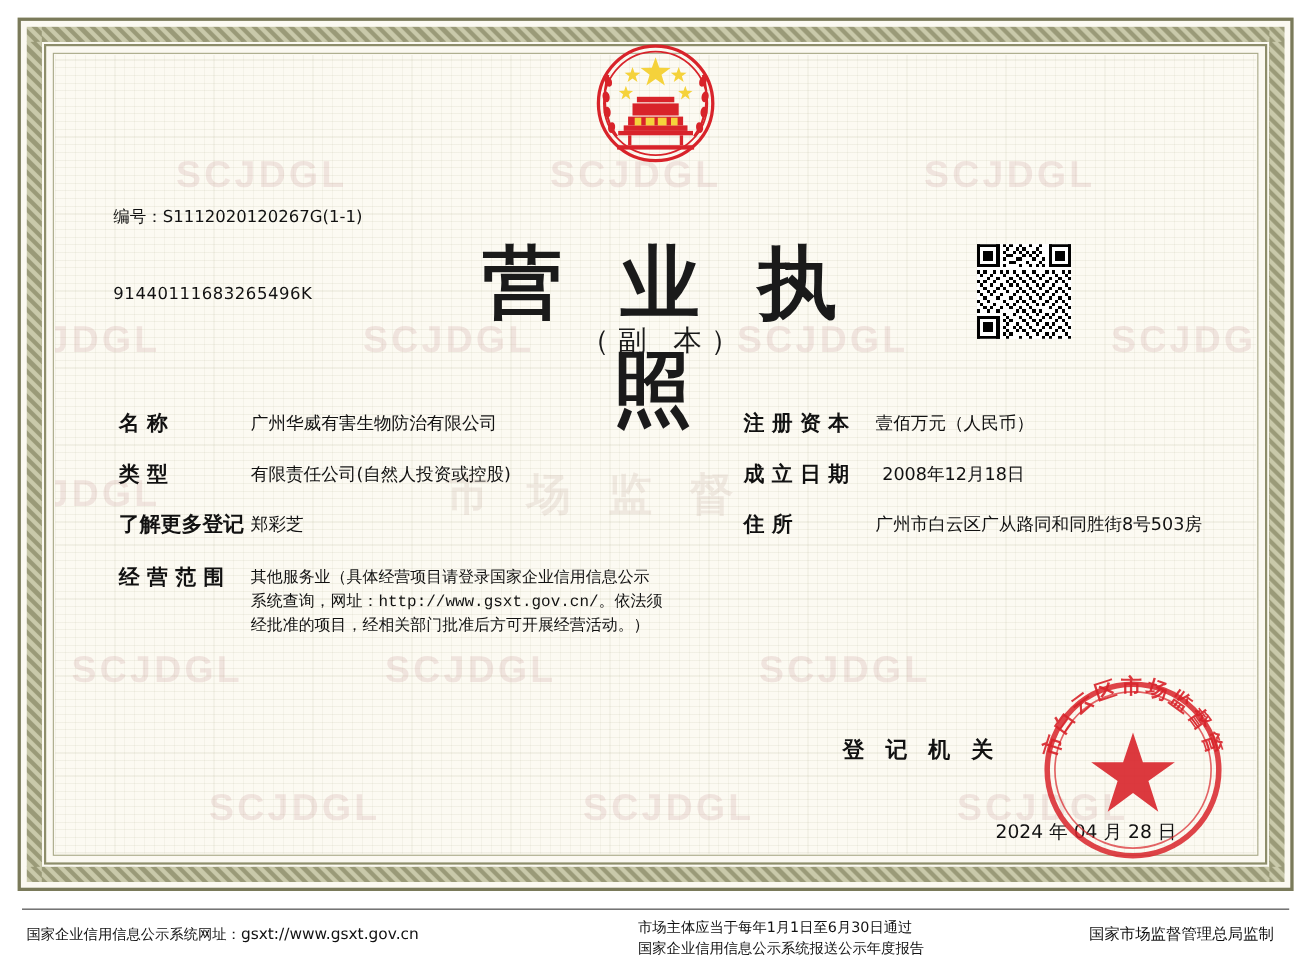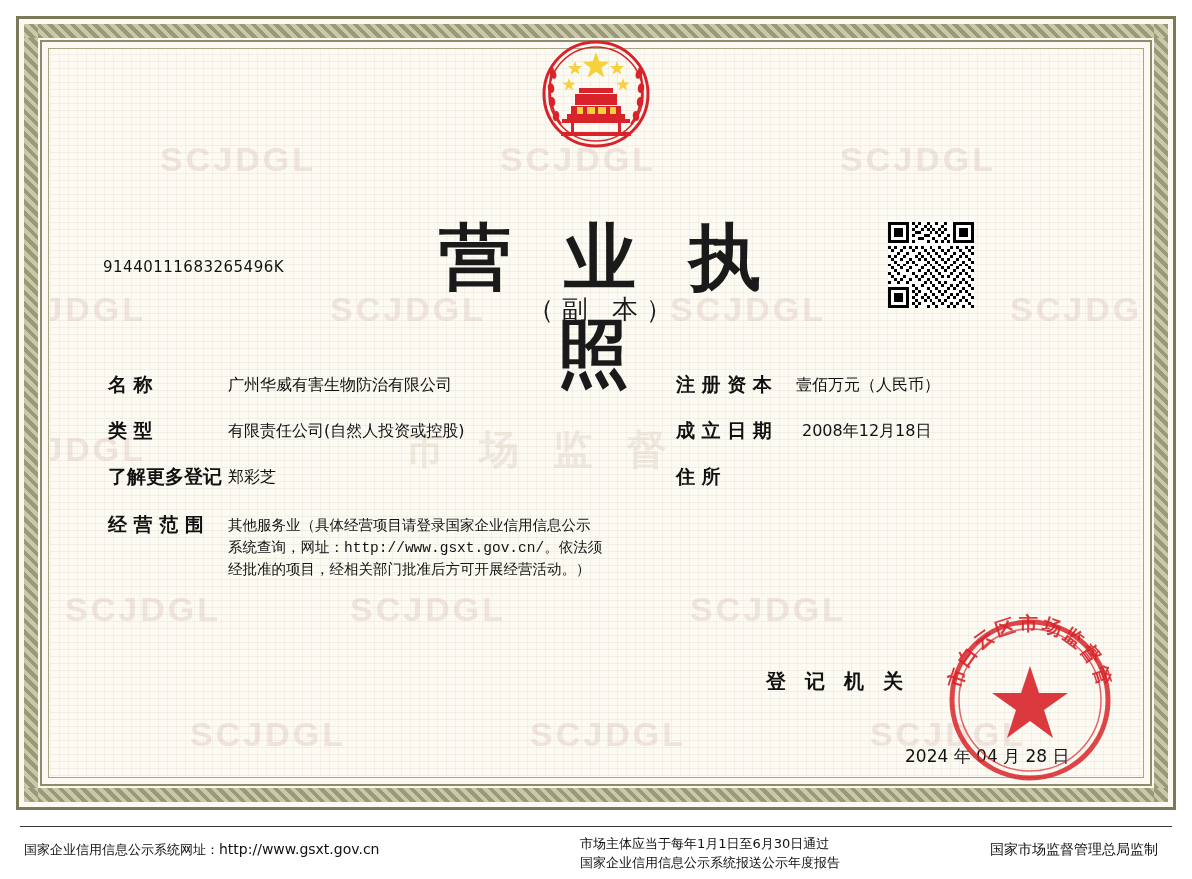--- a/index.html
+++ b/index.html
@@ -363,20 +363,21 @@
         <rect x="40" y="95" width="3" height="9" fill="#d8232a"></rect>
         <rect x="87" y="95" width="3" height="9" fill="#d8232a"></rect>
         <rect x="30" y="104" width="70" height="4" fill="#d8232a"></rect>
       </g>
     </svg>
   </div>
 
   <div class="doc-title">营 业 执 照</div>
   <div class="doc-subtitle">（副  本）</div>
 
+  <div class="serial">编号：S1112020120267G(1-1)</div>
   <div class="credit-code">91440111683265496K</div>
 
   <div class="qr-box">
     <svg viewBox="0 0 29 29" width="86" height="86" shape-rendering="crispEdges">
       <rect width="29" height="29" fill="#ffffff"></rect>
       <g fill="#000000">
         <rect x="0" y="0" width="7" height="1"></rect>
           <rect x="0" y="6" width="7" height="1"></rect>
         <rect x="0" y="0" width="1" height="7"></rect>
           <rect x="6" y="0" width="1" height="7"></rect>
@@ -623,39 +624,40 @@
 系统查询，网址：http://www.gsxt.gov.cn/。依法须
 经批准的项目，经相关部门批准后方可开展经营活动。）</div>
 
   <div class="field-label" style="left:676px; top:372px;">注 册 资 本</div>
   <div class="field-value" style="left:796px; top:375px;">壹佰万元（人民币）</div>
 
   <div class="field-label" style="left:676px; top:418px;">成 立 日 期</div>
   <div class="field-value" style="left:802px; top:421px;">2008年12月18日</div>
 
   <div class="field-label" style="left:676px; top:464px;">住        所</div>
+  <div class="field-value" style="left:796px; top:467px;">广州市白云区广从路同和同胜街8号503房</div>
 
   <div class="reg-auth">登 记 机 关</div>
   <div class="issue-date">2024 年  04 月  28 日</div>
 
   <div class="seal">
     <svg viewBox="0 0 200 200" width="200" height="200">
       <defs>
         <path id="sealArc" d="M 30,100 A 70,70 0 1 1 170,100" fill="none"></path>
       </defs>
       <circle cx="100" cy="100" r="78" fill="none" stroke="#d8232a" stroke-width="5" opacity="0.85"></circle>
       <circle cx="100" cy="100" r="71" fill="none" stroke="#d8232a" stroke-width="1.5" opacity="0.7"></circle>
       <polygon fill="#d8232a" opacity="0.9" points="100,66 109,93 138,93 114,110 123,138 100,121 77,138 86,110 62,93 91,93"></polygon>
       <text font-family="DejaVu Sans, sans-serif" font-size="19" font-weight="bold" fill="#d8232a" opacity="0.9" letter-spacing="3">
         <textPath href="#sealArc" startOffset="50%" text-anchor="middle">广州市白云区市场监督管理局</textPath>
       </text>
     </svg>
   </div>
 
   <div class="footer-rule"></div>
   <div class="footer-left">
-    <span>国家企业信用信息公示系统网址：</span><span class="url">http://www.gsxt.gov.cn</span>
+    <span>国家企业信用信息公示系统网址：</span><span class="url">gsxt://www.gsxt.gov.cn</span>
   </div>
   <div class="footer-center">市场主体应当于每年1月1日至6月30日通过
 国家企业信用信息公示系统报送公示年度报告</div>
   <div class="footer-right">国家市场监督管理总局监制</div>
 
 </div>
 
 </body></html>

